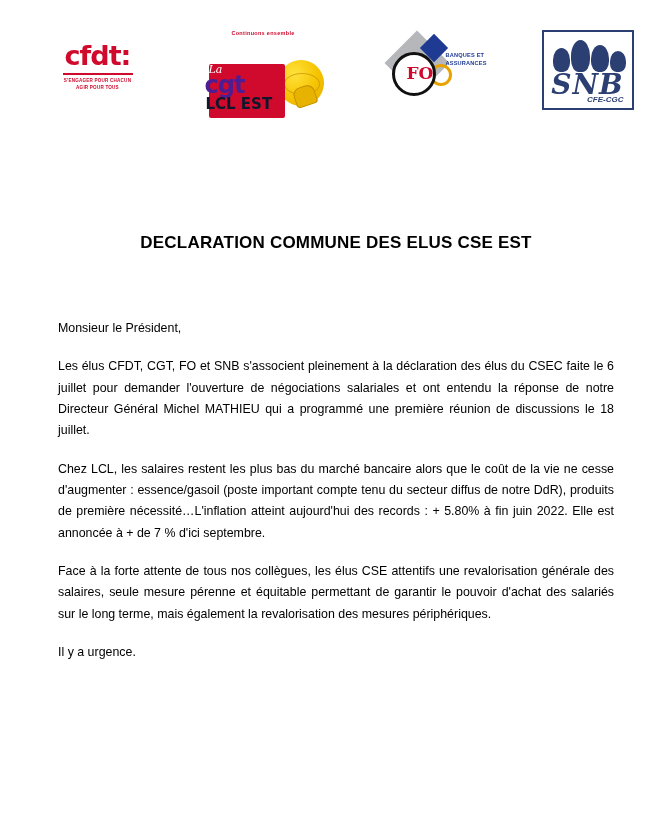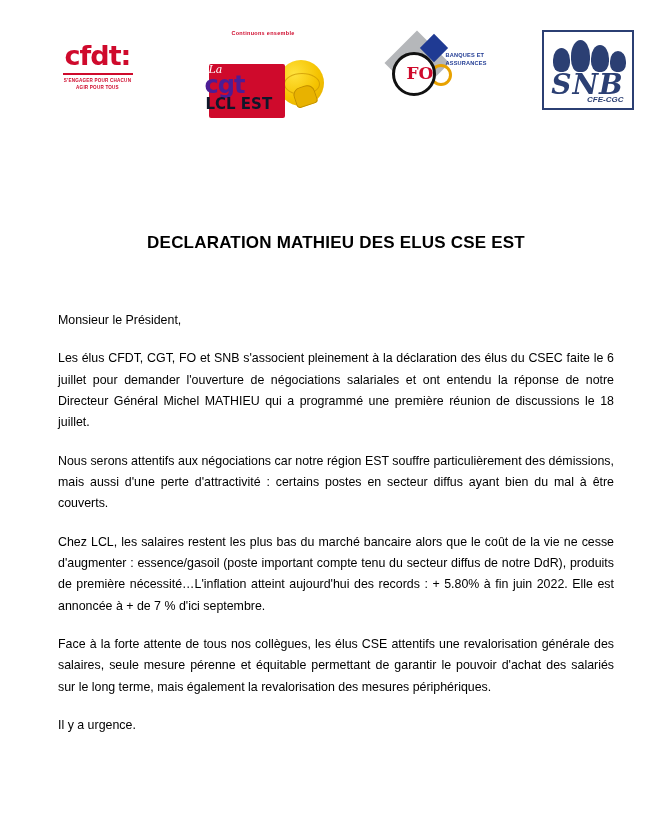--- a/index.html
+++ b/index.html
@@ -273,21 +273,21 @@
 
   
   .doc-title {
     text-align: center;
     font-weight: bold;
     font-size: 17px;
     margin-top: 93px;
     letter-spacing: 0.2px;
   }
   .doc-body {
-    margin: 0 58px;
+    margin: 8px 58px;
     padding-top: 57px;
     font-size: 12.4px;
     line-height: 1.72;
     text-align: justify;
   }
   .doc-body p {
     margin: 0 0 17px 0;
   }
   .doc-body p.last {
     margin-bottom: 0;
@@ -336,24 +336,23 @@
             <i class="snb-h3"></i>
             <i class="snb-h4"></i>
         </div>
         <div class="snb-word">SNB</div>
         <div class="snb-sub">CFE-CGC</div>
       </div>
     </div>
 
   </div>
 
-  <div class="doc-title">DECLARATION MATHIEU DES ELUS CSE EST</div>
+  <div class="doc-title">DECLARATION COMMUNE DES ELUS CSE EST</div>
 
   <div class="doc-body">
     <p>Monsieur le Président,</p>
     <p>Les élus CFDT, CGT, FO et SNB s'associent pleinement à la déclaration des élus du CSEC faite le 6 juillet pour demander l'ouverture de négociations salariales et ont entendu la réponse de notre Directeur Général Michel MATHIEU qui a programmé une première réunion de discussions le 18 juillet.</p>
-    <p>Nous serons attentifs aux négociations car notre région EST souffre particulièrement des démissions, mais aussi d'une perte d'attractivité : certains postes en secteur diffus ayant bien du mal à être couverts.</p>
     <p>Chez LCL, les salaires restent les plus bas du marché bancaire alors que le coût de la vie ne cesse d'augmenter : essence/gasoil (poste important compte tenu du secteur diffus de notre DdR), produits de première nécessité…L'inflation atteint aujourd'hui des records : + 5.80% à fin juin 2022. Elle est annoncée à + de 7 % d'ici septembre.</p>
     <p>Face à la forte attente de tous nos collègues, les élus CSE attentifs une revalorisation générale des salaires, seule mesure pérenne et équitable permettant de garantir le pouvoir d'achat des salariés sur le long terme, mais également la revalorisation des mesures périphériques.</p>
     <p class="last">Il y a urgence.</p>
   </div>
 
 </div>
 
 </body></html>

